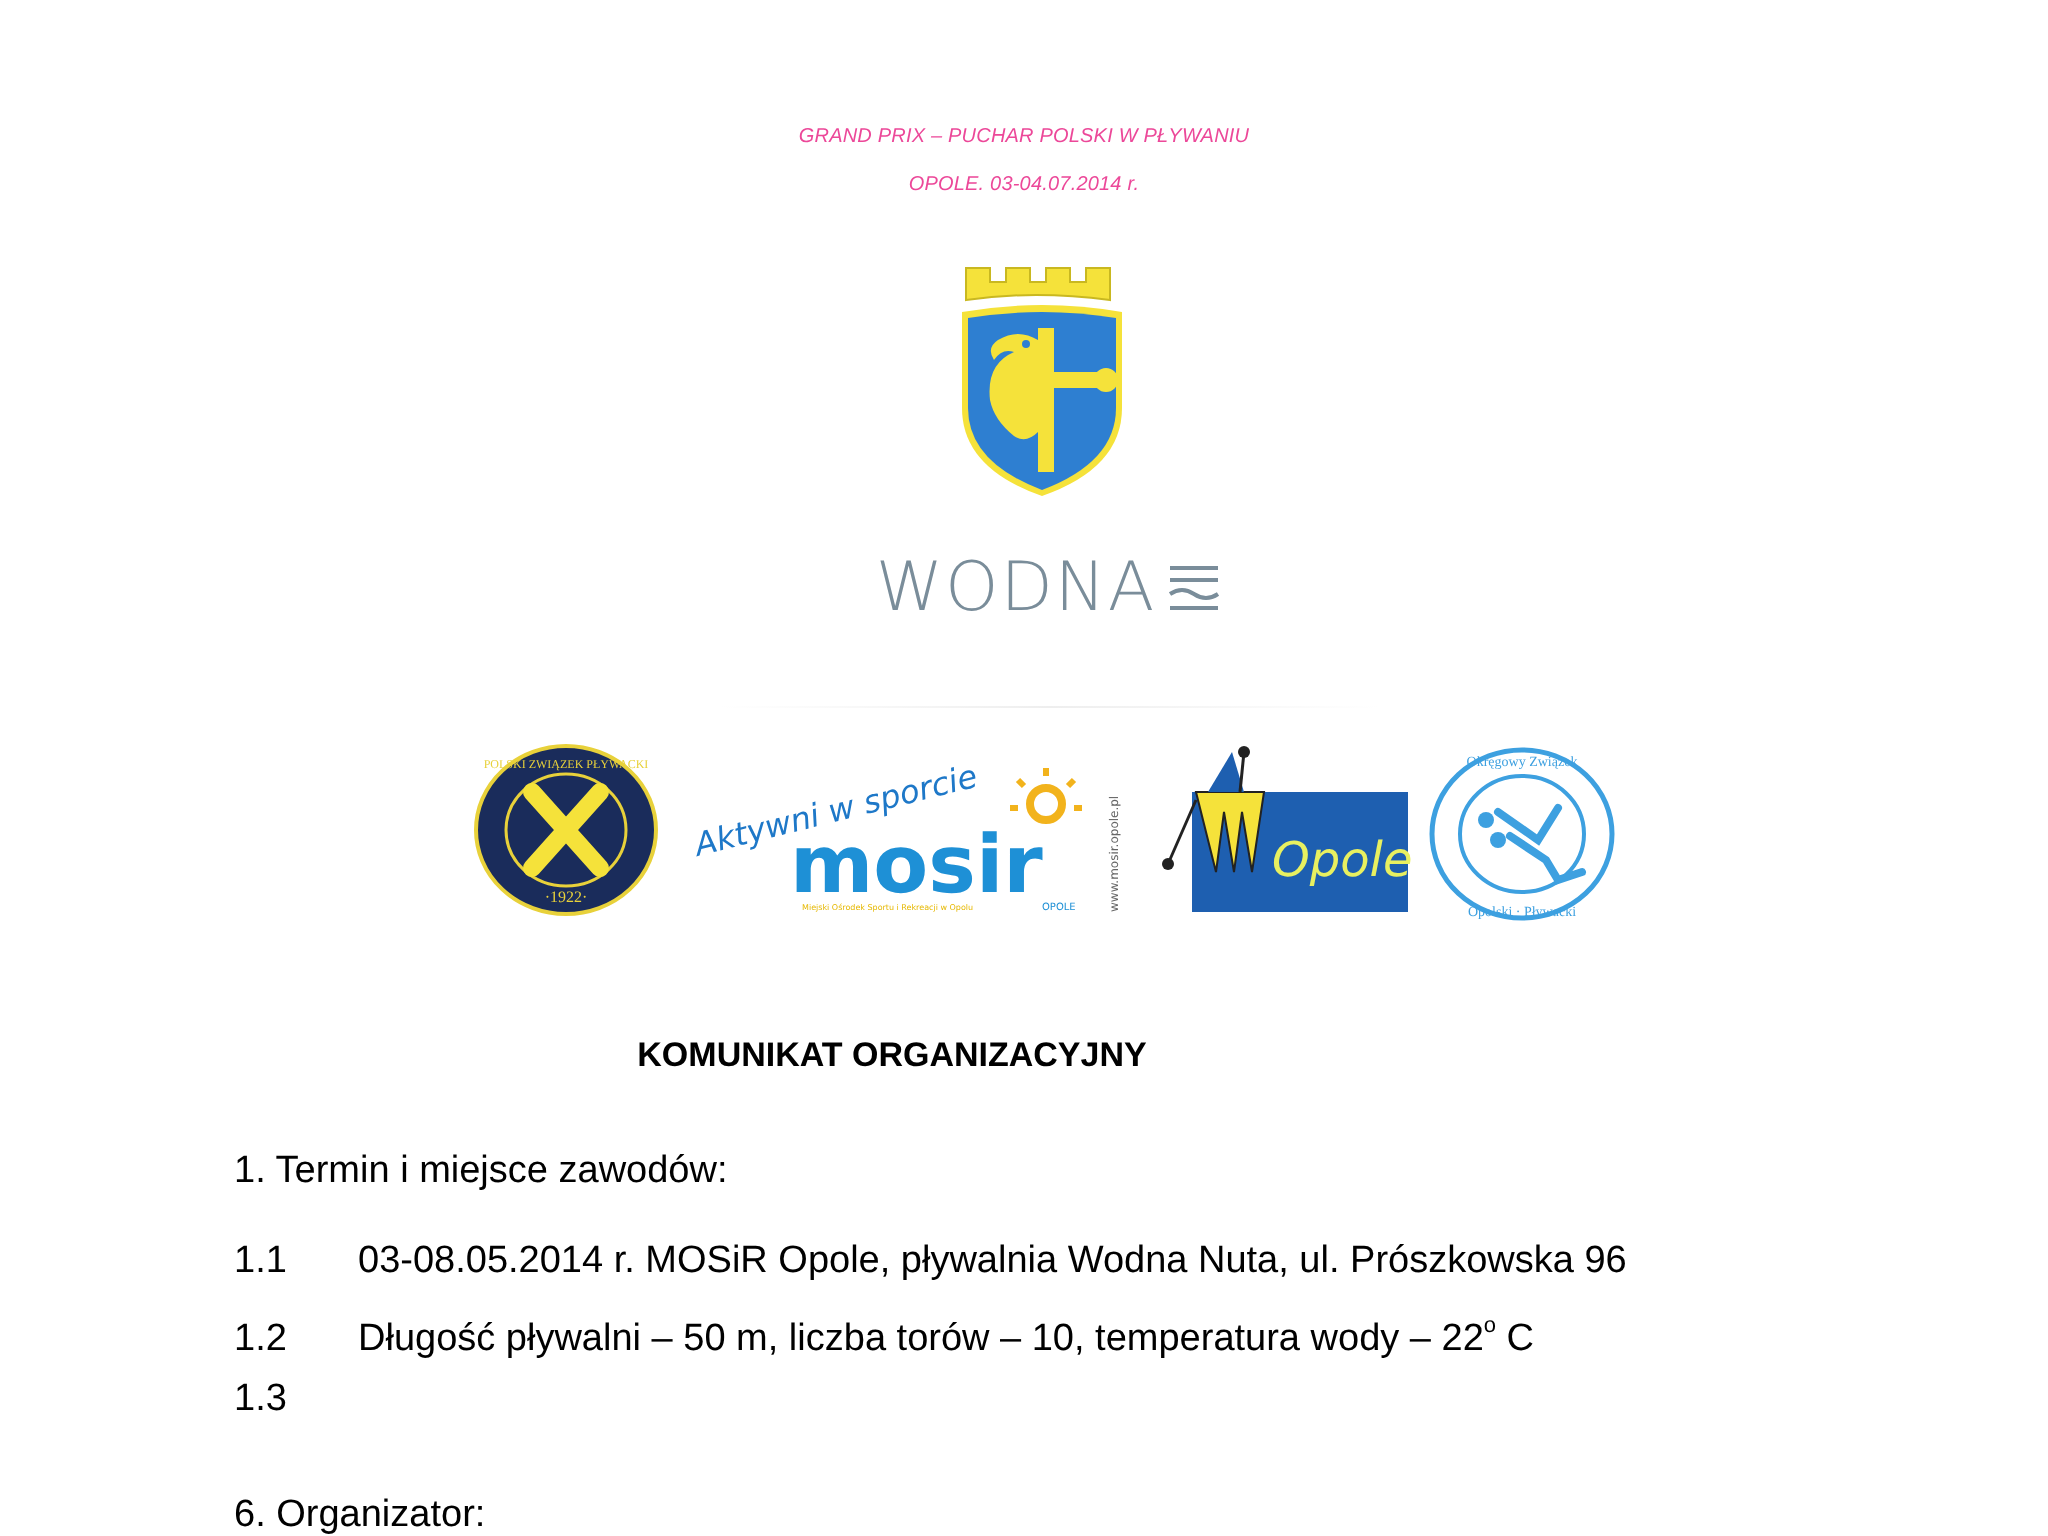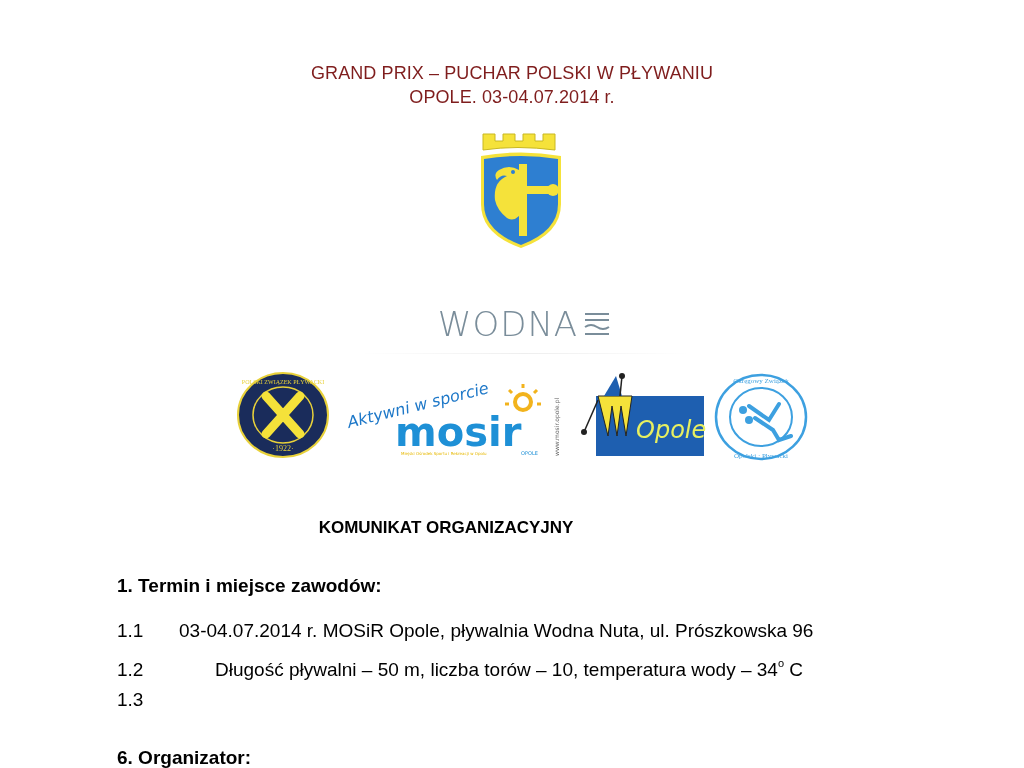--- a/index.html
+++ b/index.html
@@ -1,43 +1,43 @@
 <!DOCTYPE html>
 <html><head>
 <meta charset="utf-8">
 <style>
   html, body { margin: 0; padding: 0; background: #ffffff; }
   body { width: 1024px; height: 768px; overflow: hidden; position: relative;
          font-family: "Liberation Sans", "DejaVu Sans", sans-serif; color: #000; }
   .header { position: absolute; left: 0; width: 1024px; text-align: center;
-            color: #7f1d1d; font-size: 18px; letter-spacing: 0.1px; }
+            color: #ec4899; font-size: 10px; letter-spacing: 0.1px; font-style: italic; }
   .header.l1 { top: 63px; }
   .header.l2 { top: 87px; }
   .crest { position: absolute; left: 473px; top: 128px; width: 96px; height: 122px; }
-  .wodna { position: absolute; left: 384px; top: 304px; width: 280px; height: 40px;
+  .wodna { position: absolute; left: 384px; top: 274px; width: 280px; height: 40px;
            display: flex; align-items: center; justify-content: center; gap: 6px;
            color: #7a8d9a; font-size: 34px; font-weight: normal; letter-spacing: 1px; }
   .wodna .w { font-family: "DejaVu Sans", sans-serif; font-weight: 200; }
   .wodna-line { position: absolute; left: 360px; top: 353px; width: 330px; height: 1px;
                 background: linear-gradient(to right, rgba(230,230,230,0), #eee, rgba(230,230,230,0)); }
   .logo { position: absolute; }
   .pzp { left: 236px; top: 372px; width: 94px; height: 86px; }
   .mosir { left: 345px; top: 372px; width: 220px; height: 86px; }
   .opole { left: 580px; top: 372px; width: 128px; height: 88px; }
   .ozp { left: 713px; top: 372px; width: 96px; height: 90px; }
   .title { position: absolute; top: 518px; left: 0; width: 872px; text-align: center;
            font-weight: bold; font-size: 17px; }
   .title span { position: relative; left: 10px; }
-  .section { position: absolute; left: 117px; font-weight: bold; font-size: 19px; }
+  .section { position: absolute; left: 117px; font-weight: normal; font-size: 19px; }
   .s1 { top: 575px; }
   .s2 { top: 747px; }
   .item { position: absolute; left: 117px; font-size: 19px; display: flex; white-space: nowrap; }
   .item .num { width: 62px; }
   .i1 { top: 620px; }
-  .i2 { top: 659px; gap: 36px; }
+  .i2 { top: 659px; }
   .i3 { top: 689px; flex-direction: column; }
   sup { font-size: 11px; vertical-align: 9px; line-height: 0; }
 </style>
 </head>
 <body>
 
 <div class="header l1">GRAND PRIX – PUCHAR POLSKI W PŁYWANIU</div>
 <div class="header l2">OPOLE. 03-04.07.2014 r.</div>
 
 <svg class="crest" viewBox="0 0 96 122">
@@ -108,23 +108,23 @@
   <text x="48" y="11" font-size="7" fill="#3da0e0" text-anchor="middle" font-family="Liberation Serif, serif">Okręgowy Związek</text>
   <text x="48" y="86" font-size="7" fill="#3da0e0" text-anchor="middle" font-family="Liberation Serif, serif">Opolski · Pływacki</text>
 </svg>
 
 <div class="title"><span>KOMUNIKAT ORGANIZACYJNY</span></div>
 
 <div class="section s1">1. Termin i miejsce zawodów:</div>
 
 <div class="item i1">
   <span class="num">1.1</span>
-  <span>03-04.07.2014 r. MOSiR Opole, pływalnia Wodna Nuta, ul. Prószkowska 96</span>
+  <span>03-08.05.2014 r. MOSiR Opole, pływalnia Wodna Nuta, ul. Prószkowska 96</span>
 </div>
 <div class="item i2">
   <span class="num">1.2</span>
-  <span><span>Długość pływalni – 50 m, liczba torów – 10,  temperatura wody – 34</span><sup>o</sup><span> C</span></span>
+  <span><span>Długość pływalni – 50 m, liczba torów – 10,  temperatura wody – 22</span><sup>o</sup><span> C</span></span>
 </div>
 <div class="item i3">
   <span class="num">1.3</span>
 </div>
 
 <div class="section s2">6. Organizator:</div>
 
 </body></html>

